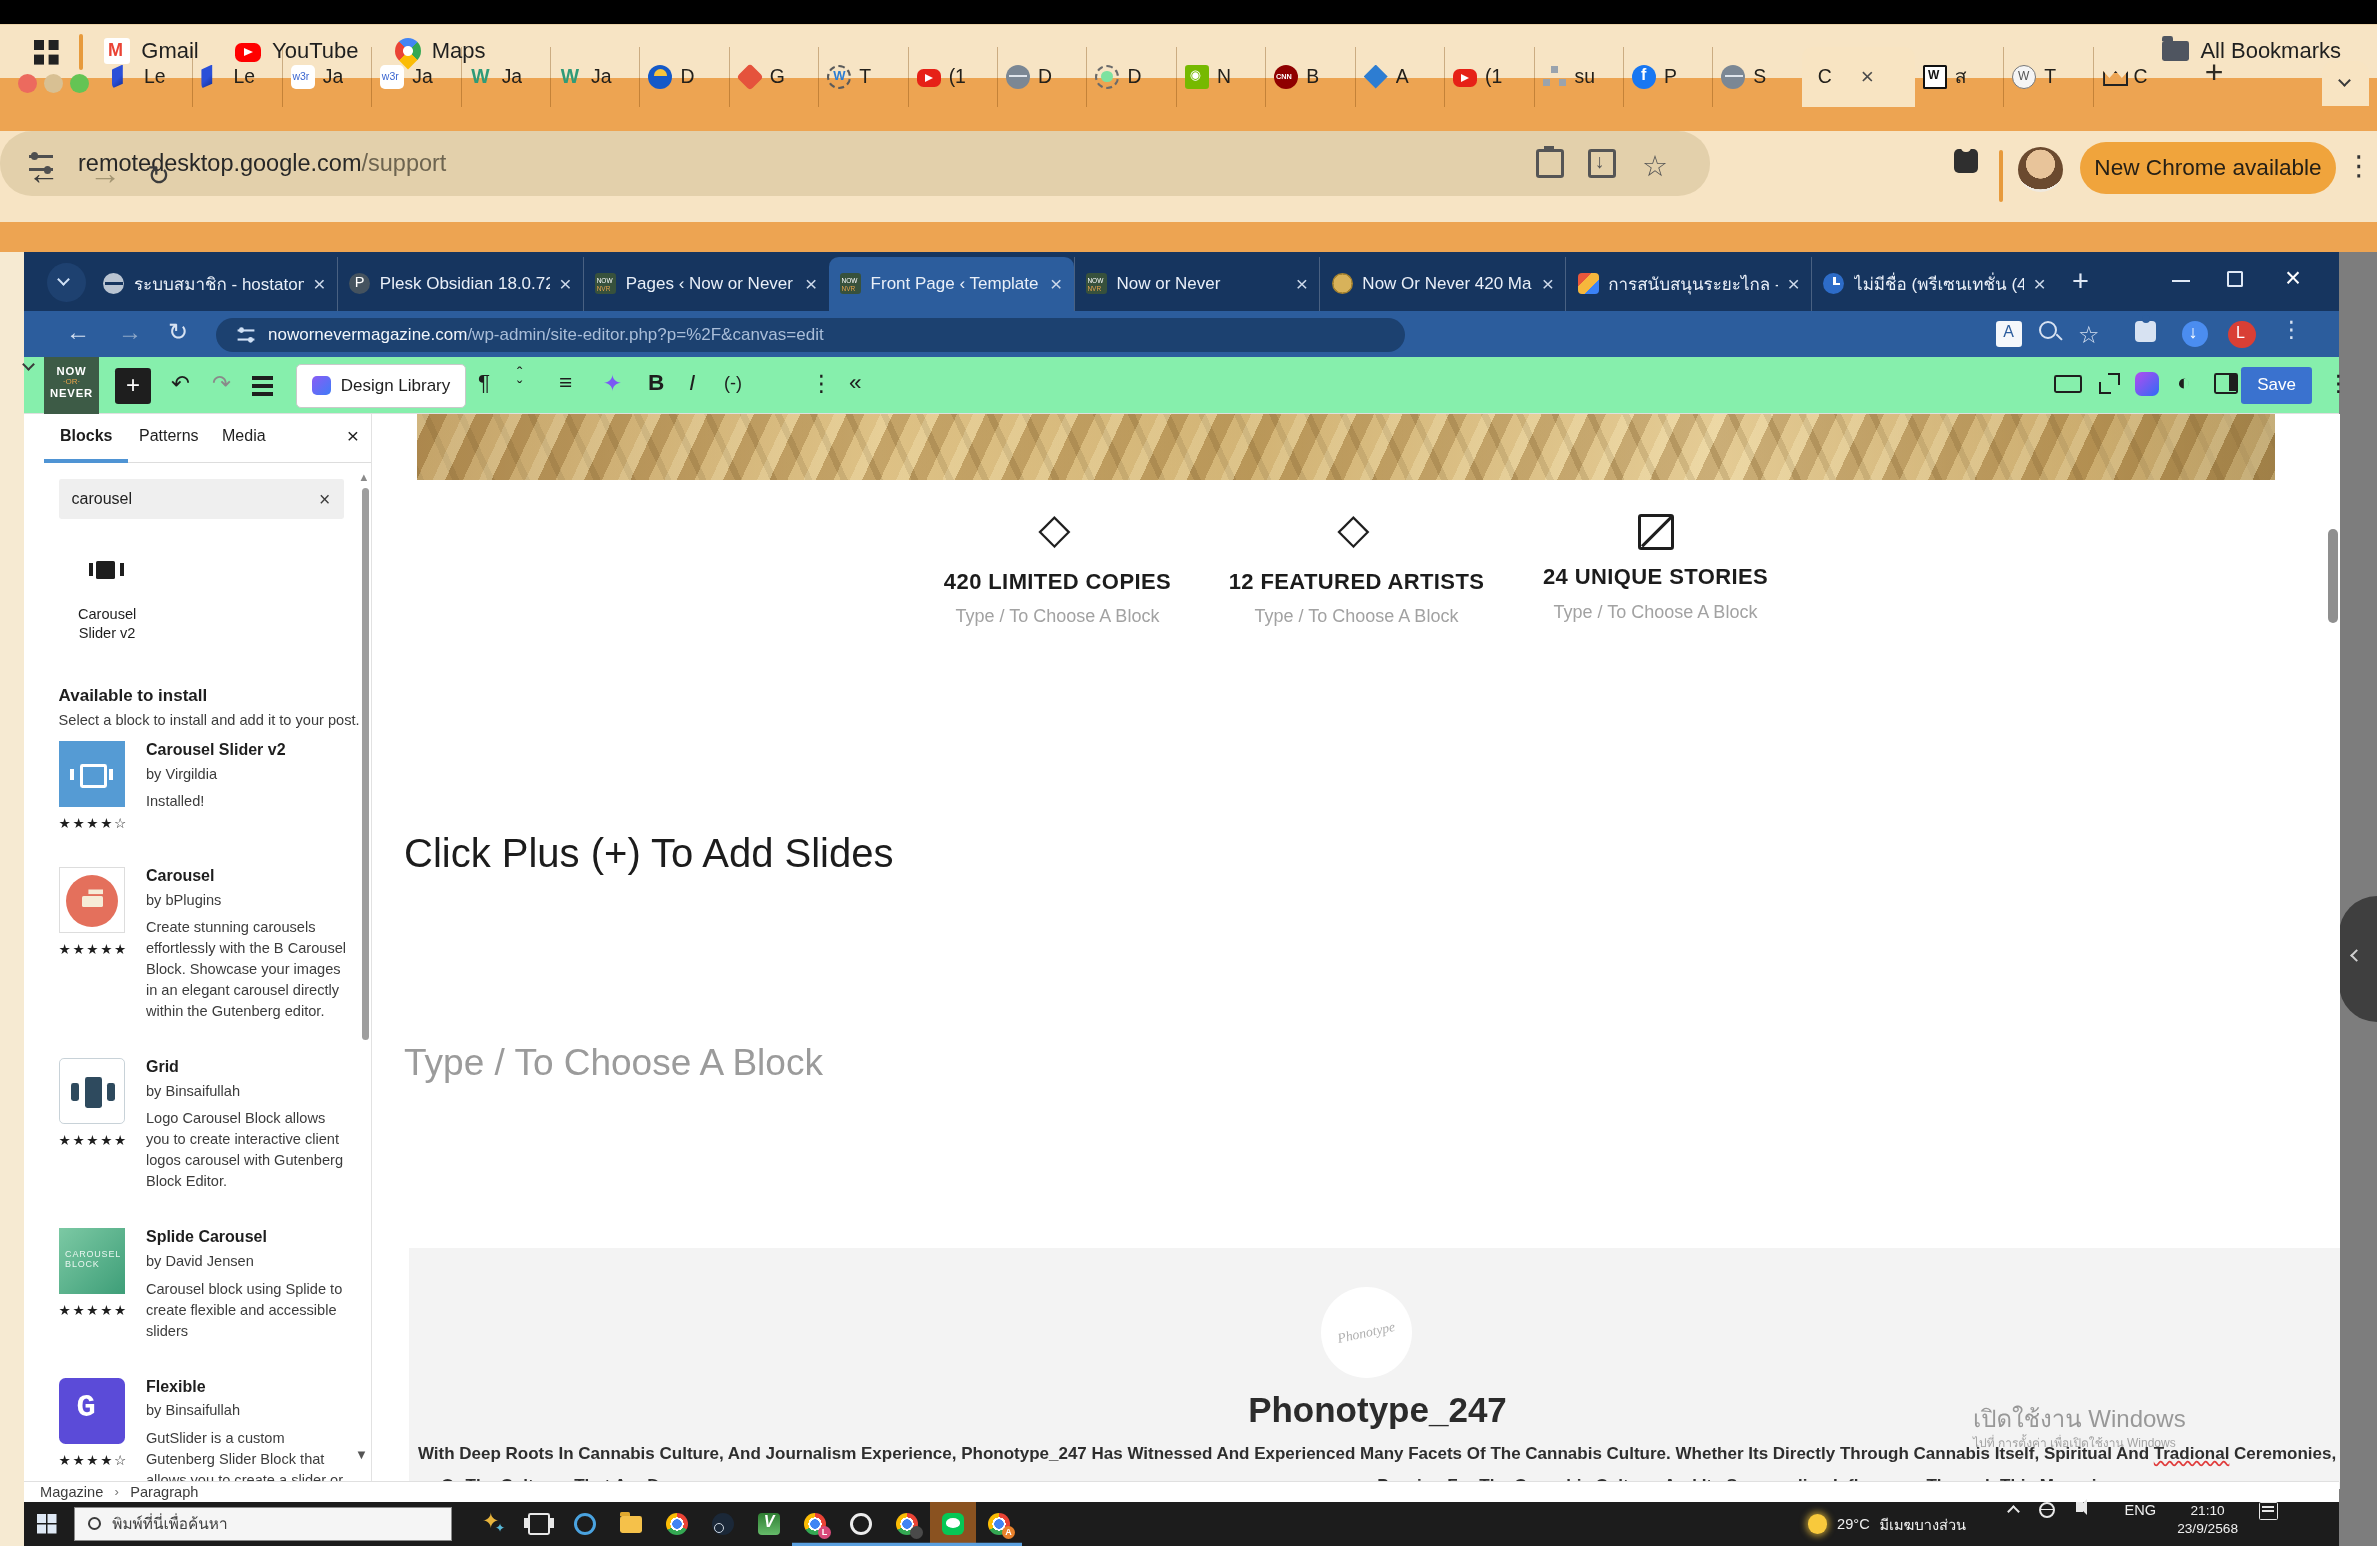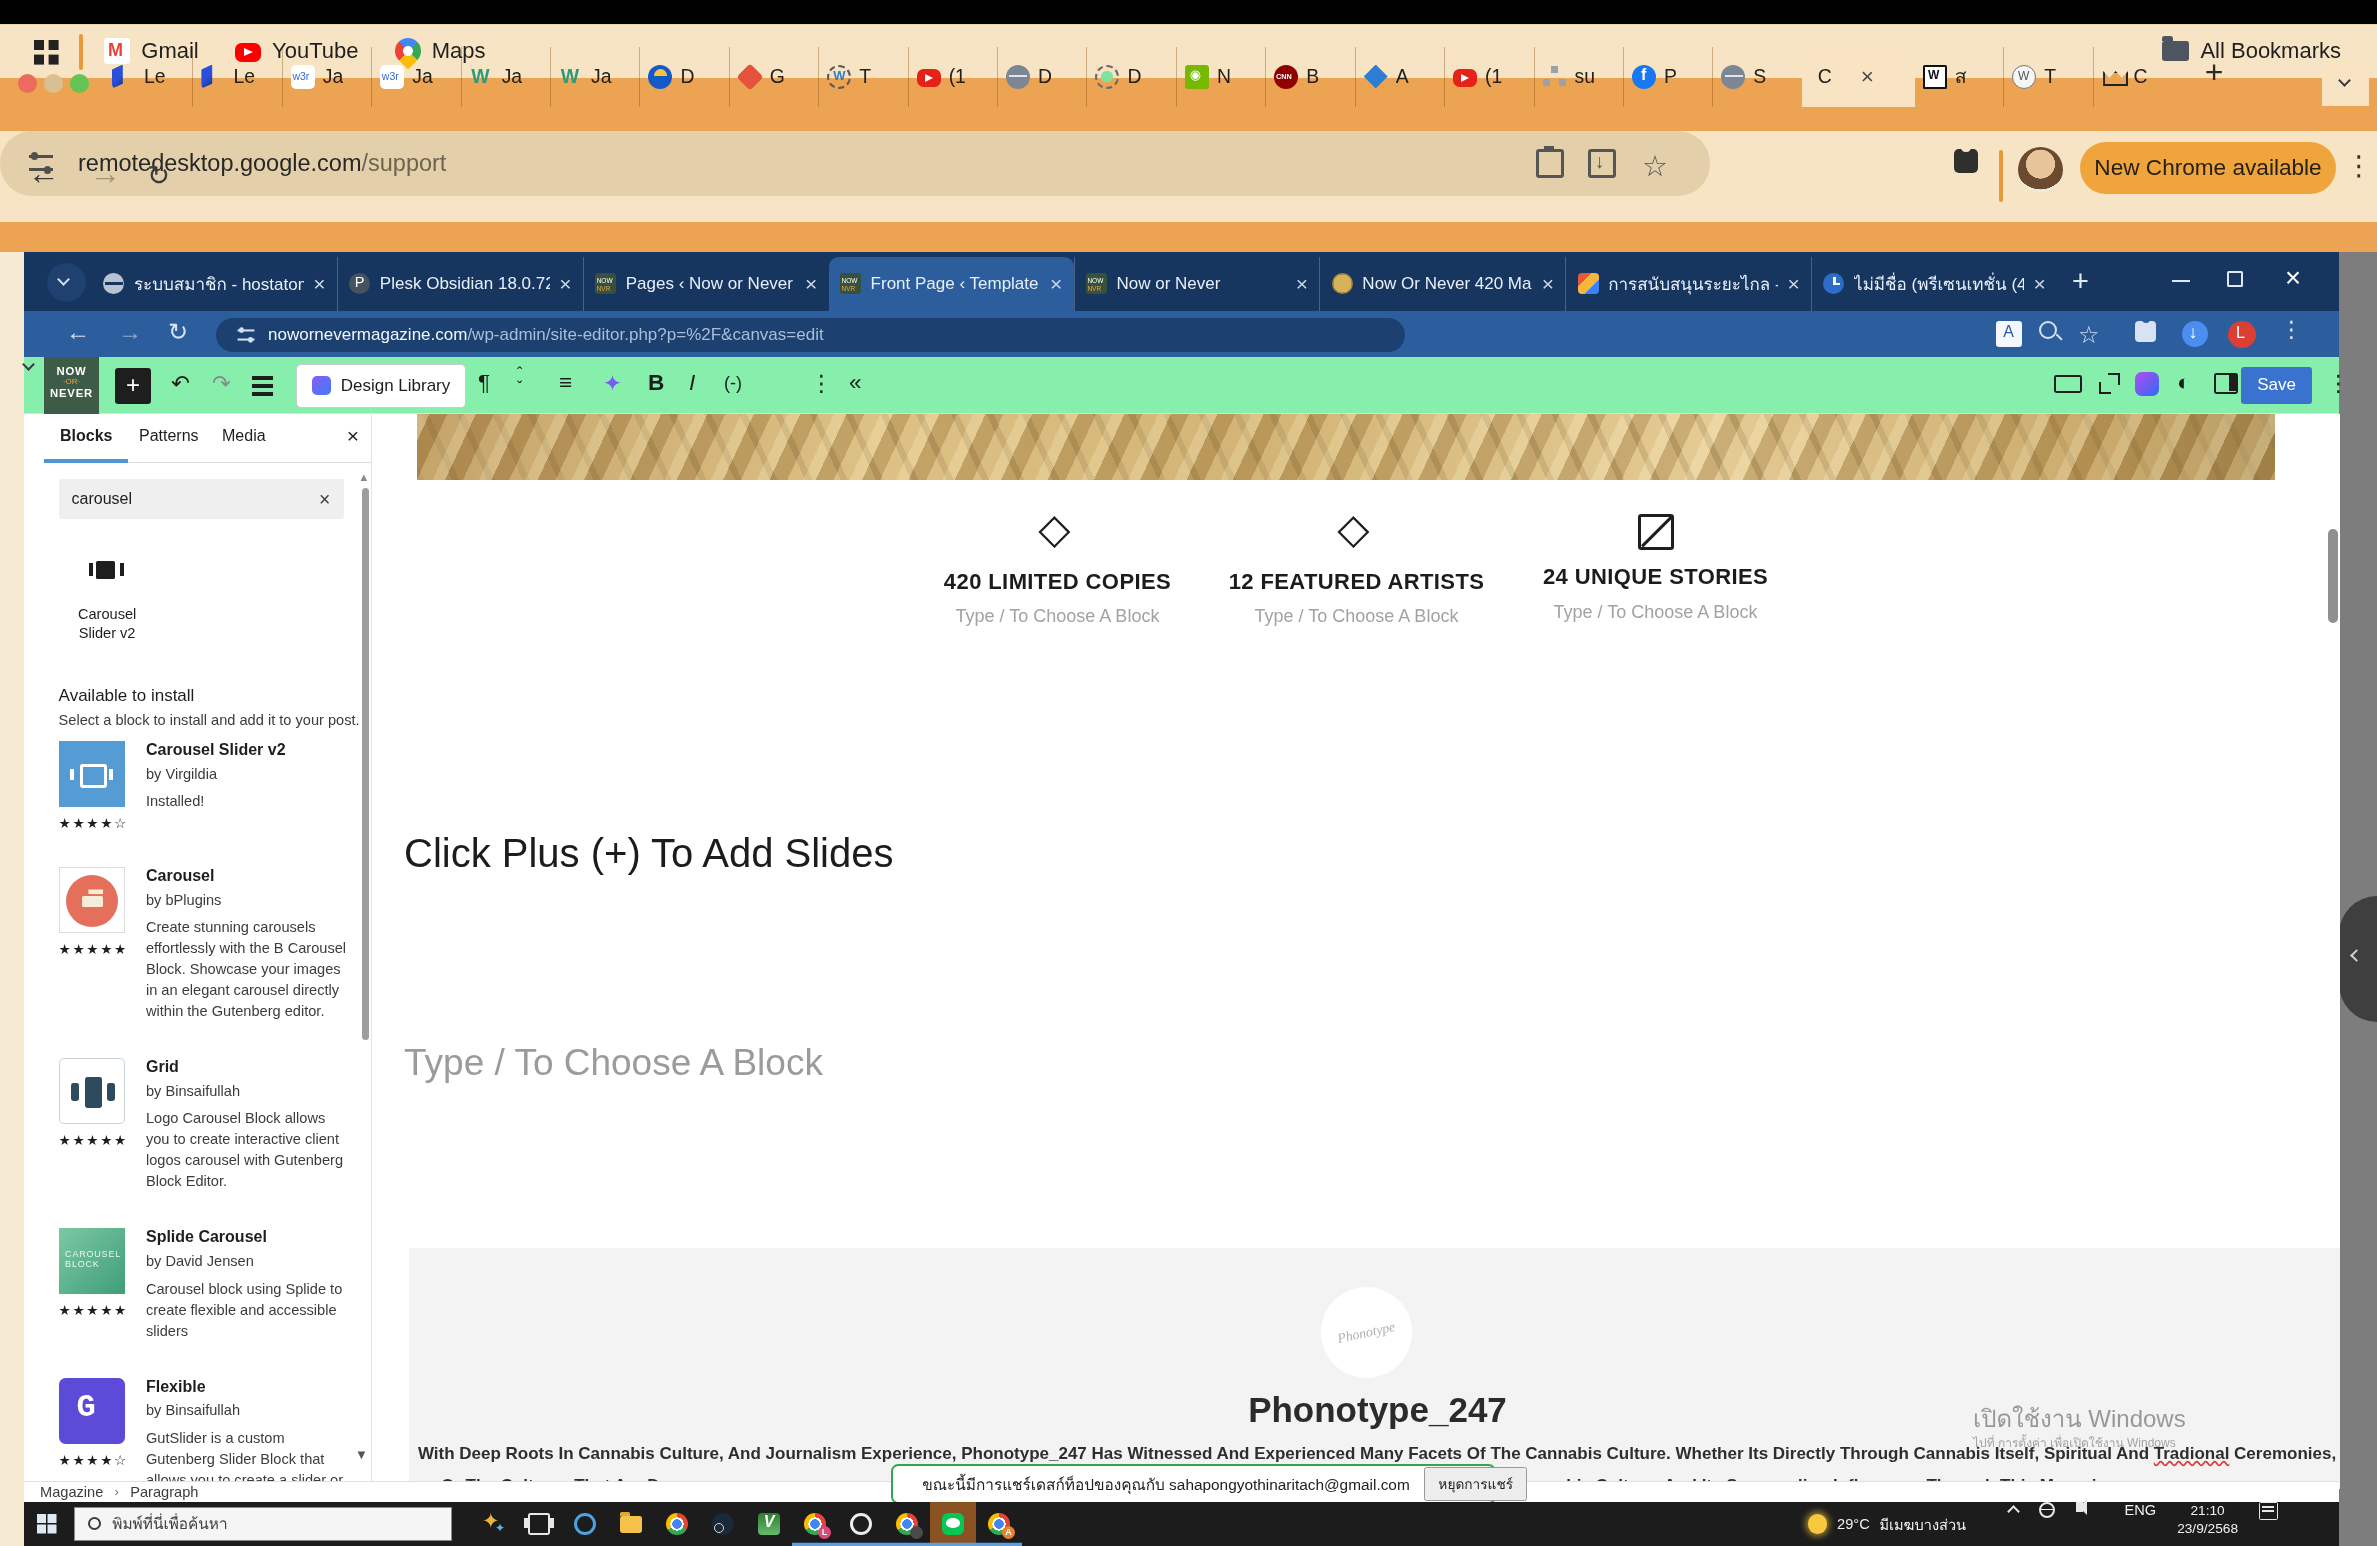--- a/index.html
+++ b/index.html
@@ -169,21 +169,21 @@
   #sbtab0{left:16px;font-weight:bold;}#sbtab1{left:95px;}#sbtab2{left:178px;}
   #sbunderline{position:absolute;left:0;top:45px;width:84px;height:4px;background:#4f94d4;}
   #sbclose{position:absolute;right:13px;top:9.7px;font-size:21px;color:#1e1e1e;}
   #sbsearch{position:absolute;left:14.6px;top:65px;width:285px;height:40px;background:#efefef;border:none;border-radius:2.4px;font-size:16px;color:#1e1e1e;padding:0 32px 0 13px;font-family:"Liberation Sans",sans-serif;}
   #sbsearchx{position:absolute;left:275px;top:74px;font-size:19.4px;color:#3c3c3c;}
   #sbscroll-up{position:absolute;right:1.6px;top:57px;font-size:11.3px;color:#8a8a8a;}
   #sbthumb{position:absolute;right:1.6px;top:74px;width:7.3px;height:552px;background:#9e9e9e;border-radius:4px;}
   #sbresult-ico{position:absolute;left:52px;top:147px;width:19.4px;height:18px;background:#1e1e1e;border-radius:1.6px;}
   #sbresult-ico::before{content:"";position:absolute;left:-7.3px;top:2.4px;width:4px;height:13px;background:#1e1e1e;box-shadow:31px 0 0 #1e1e1e;}
   #sbresult-label{position:absolute;left:14.6px;top:191px;width:97px;text-align:center;font-size:14.6px;color:#1e1e1e;line-height:19.4px;}
-  #avail-title{position:absolute;left:14.6px;top:272px;font-size:17px;font-weight:normal;color:#1e1e1e;text-align:center;}
+  #avail-title{position:absolute;left:14.6px;top:272px;font-size:17px;font-weight:bold;color:#1e1e1e;text-align:center;}
   #avail-sub{position:absolute;left:14.6px;top:298px;font-size:14.6px;color:#3c3c3c;}
   #pluglist{position:absolute;left:14.6px;top:327px;width:303px;height:745px;overflow:hidden;}
   .plug{display:flex;gap:18px;margin-bottom:36px;}
   .pleft{flex:0 0 66px;}
   .picon{width:66px;height:66px;position:relative;}
   .pstars{margin-top:8px;font-size:13.7px;letter-spacing:1.6px;color:#1e1e1e;}
   .pright{flex:1;max-width:202px;}
   .pname{font-size:16px;font-weight:bold;color:#1e1e1e;}
   .pauthor{font-size:14.6px;color:#3c3c3c;margin-top:6.5px;}
   .pdesc{font-size:14.6px;color:#3c3c3c;margin-top:9.7px;line-height:21px;}
@@ -663,25 +663,20 @@
           <span class="sep">›</span>
           <span>Paragraph</span>
         </div>
       </div>
     </div>
   </div>
 
   <div id="wm1" class="abs">เปิดใช้งาน Windows</div>
   <div id="wm2" class="abs">ไปที่ การตั้งค่า เพื่อเปิดใช้งาน Windows</div>
 
-  <div id="sharebar" class="abs">
-    <span id="sb-handle"></span>
-    <span id="sb-msg">ขณะนี้มีการแชร์เดสก์ท็อปของคุณกับ sahapongyothinaritach@gmail.com</span>
-    <span id="sb-btn">หยุดการแชร์</span>
-  </div>
 
   <div id="taskbar" class="abs">
     <span id="tstart"></span>
     <div id="tsearch">
       <span id="tmag"></span>
       <span>พิมพ์ที่นี่เพื่อค้นหา</span>
     </div>
     <div id="tapps">
         <div class="tapp ta-spark">
     <span class="tglyph"></span>

